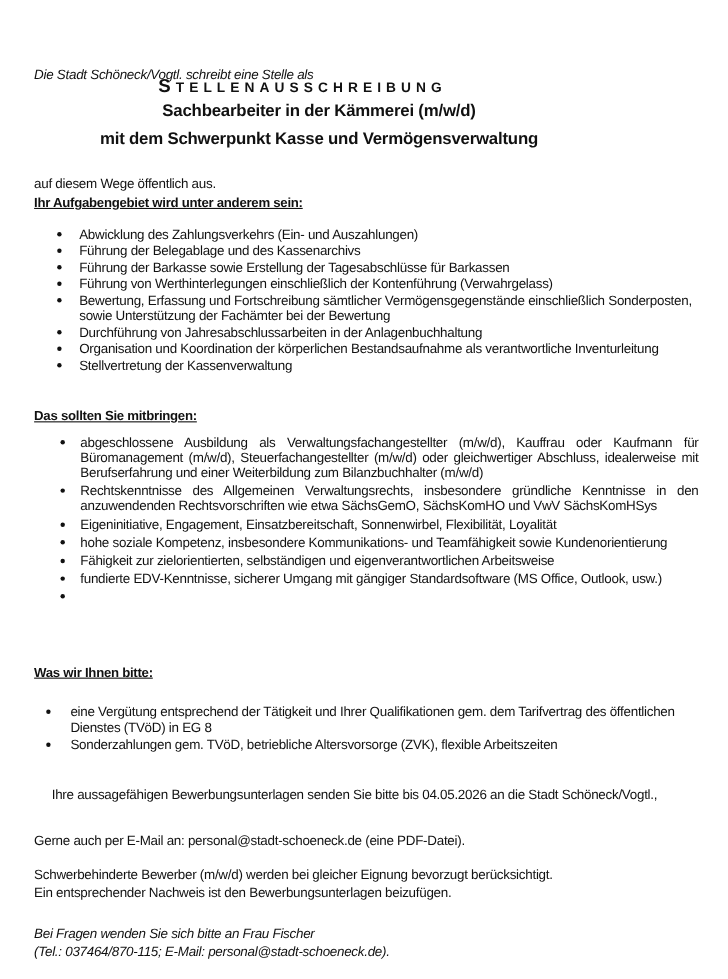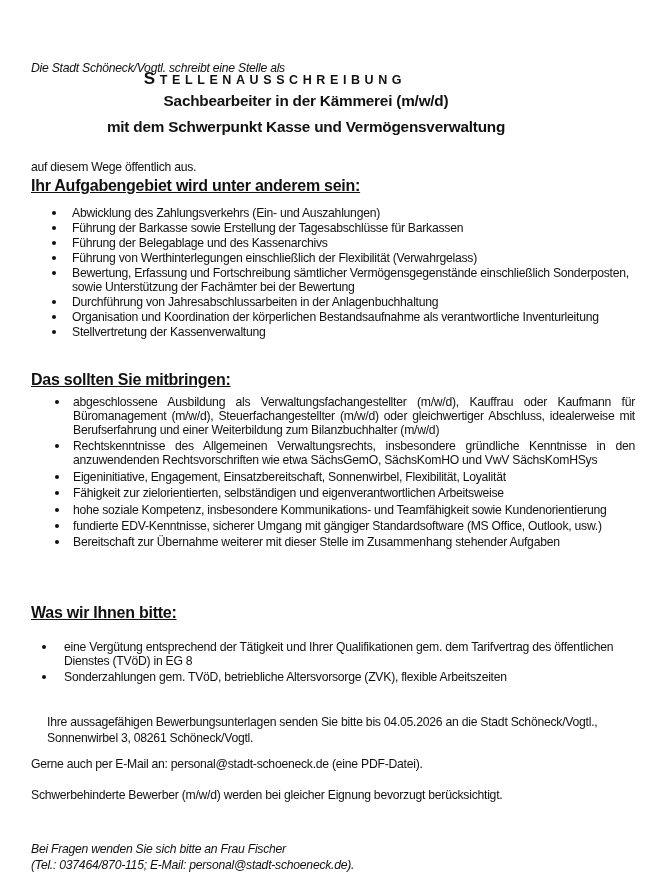--- a/index.html
+++ b/index.html
@@ -15,30 +15,30 @@
   .title {
     position: absolute; left: 0; top: 22px; width: 550px; text-align: center;
     font-weight: bold; letter-spacing: 4.6px; font-size: 12.5px; margin-top: 47px;
   }
   .title .big { font-size: 17px; letter-spacing: 4.6px; }
 
   .intro { position: absolute; left: 31px; top: 61px; font-style: italic; }
 
   .job-title {
     position: absolute; left: 0; width: 580px; text-align: center;
-    font-weight: bold; font-size: 15.3px; letter-spacing: -0.2px; padding-left: 16px;
+    font-weight: bold; font-size: 15.3px; letter-spacing: -0.2px;
   }
   .job-title.l1 { top: 92px; }
   .job-title.l2 { top: 118px; }
 
   .outro { position: absolute; left: 31px; top: 160px; }
 
   .heading {
     position: absolute; left: 31px; font-weight: bold; text-decoration: underline;
-    font-size: 16px;
+    font-size: 12px;
   }
   .h1 { top: 177px; }
   .h2 { top: 371px; }
   .h3 { top: 604px; }
 
   ul.list { position: absolute; margin: 0; padding: 0; list-style: none; }
   ul.list li { position: relative; line-height: 14px; }
   ul.list li .bullet {
     position: absolute; top: 5px; width: 4px; height: 4px; border-radius: 50%;
     background: #111111;
@@ -77,57 +77,57 @@
   <div class="intro">Die Stadt Schöneck/Vogtl. schreibt eine Stelle als</div>
 
   <div class="job-title l1">Sachbearbeiter in der Kämmerei (m/w/d)</div>
   <div class="job-title l2">mit dem Schwerpunkt Kasse und Vermögensverwaltung</div>
 
   <div class="outro">auf diesem Wege öffentlich aus.</div>
 
   <div class="heading h1">Ihr Aufgabengebiet wird unter anderem sein:</div>
   <ul class="list list1">
     <li><span class="bullet"></span><span>Abwicklung des Zahlungsverkehrs (Ein- und Auszahlungen)</span></li>
+    <li><span class="bullet"></span><span>Führung der Belegablage und des Kassenarchivs</span></li>
     <li><span class="bullet"></span><span>Führung der Barkasse sowie Erstellung der Tagesabschlüsse für Barkassen</span></li>
-    <li><span class="bullet"></span><span>Führung der Belegablage und des Kassenarchivs</span></li>
-    <li><span class="bullet"></span><span>Führung von Werthinterlegungen einschließlich der Flexibilität (Verwahrgelass)</span></li>
+    <li><span class="bullet"></span><span>Führung von Werthinterlegungen einschließlich der Kontenführung (Verwahrgelass)</span></li>
     <li><span class="bullet"></span><span>Bewertung, Erfassung und Fortschreibung sämtlicher Vermögensgegenstände einschließlich Sonderposten, sowie Unterstützung der Fachämter bei der Bewertung</span></li>
     <li><span class="bullet"></span><span>Durchführung von Jahresabschlussarbeiten in der Anlagenbuchhaltung</span></li>
     <li><span class="bullet"></span><span>Organisation und Koordination der körperlichen Bestandsaufnahme als verantwortliche Inventurleitung</span></li>
     <li><span class="bullet"></span><span>Stellvertretung der Kassenverwaltung</span></li>
   </ul>
 
   <div class="heading h2">Das sollten Sie mitbringen:</div>
   <ul class="list list2">
     <li><span class="bullet"></span><span>abgeschlossene Ausbildung als Verwaltungsfachangestellter (m/w/d), Kauffrau oder Kaufmann für Büromanagement (m/w/d), Steuerfachangestellter (m/w/d) oder gleichwertiger Abschluss, idealerweise mit Berufserfahrung und einer Weiterbildung zum Bilanzbuchhalter (m/w/d)</span></li>
     <li><span class="bullet"></span><span>Rechtskenntnisse des Allgemeinen Verwaltungsrechts, insbesondere gründliche Kenntnisse in den anzuwendenden Rechtsvorschriften wie etwa SächsGemO, SächsKomHO und VwV SächsKomHSys</span></li>
     <li><span class="bullet"></span><span>Eigeninitiative, Engagement, Einsatzbereitschaft, Sonnenwirbel, Flexibilität, Loyalität</span></li>
+    <li><span class="bullet"></span><span>hohe soziale Kompetenz, insbesondere Kommunikations- und Teamfähigkeit sowie Kundenorientierung</span></li>
     <li><span class="bullet"></span><span>Fähigkeit zur zielorientierten, selbständigen und eigenverantwortlichen Arbeitsweise</span></li>
-    <li><span class="bullet"></span><span>hohe soziale Kompetenz, insbesondere Kommunikations- und Teamfähigkeit sowie Kundenorientierung</span></li>
     <li><span class="bullet"></span><span>fundierte EDV-Kenntnisse, sicherer Umgang mit gängiger Standardsoftware (MS Office, Outlook, usw.)</span></li>
-    <li><span class="bullet"></span><span>Bereitschaft zur Übernahme weiterer mit dieser Stelle im Zusammenhang stehender Aufgaben</span></li>
+    <li><span class="bullet"></span></li>
   </ul>
 
   <div class="heading h3">Was wir Ihnen bitte:</div>
   <ul class="list list3">
     <li><span class="bullet"></span><span>eine Vergütung entsprechend der Tätigkeit und Ihrer Qualifikationen gem. dem Tarifvertrag des öffentlichen Dienstes (TVöD) in EG 8</span></li>
     <li><span class="bullet"></span><span>Sonderzahlungen gem. TVöD, betriebliche Altersvorsorge (ZVK), flexible Arbeitszeiten</span></li>
   </ul>
 
   <div class="para p1">
     <div>Ihre aussagefähigen Bewerbungsunterlagen senden Sie bitte bis 04.05.2026 an die Stadt Schöneck/Vogtl.,</div>
-    <div>Sonnenwirbel 3, 08261 Schöneck/Vogtl.</div>
   </div>
 
   <div class="para p2">
     <span>Gerne auch per E-Mail an: </span><span>personal@stadt-schoeneck.de</span><span> (eine PDF-Datei).</span>
   </div>
 
   <div class="para p3">
     <div>Schwerbehinderte Bewerber (m/w/d) werden bei gleicher Eignung bevorzugt berücksichtigt.</div>
+    <div>Ein entsprechender Nachweis ist den Bewerbungsunterlagen beizufügen.</div>
   </div>
 
   <div class="para p4">
     <div>Bei Fragen wenden Sie sich bitte an Frau Fischer</div>
     <div><span>(Tel.: 037464/870-115; E-Mail: </span><span>personal@stadt-schoeneck.de</span><span>).</span></div>
   </div>
 
 </div>
 
 </body></html>

